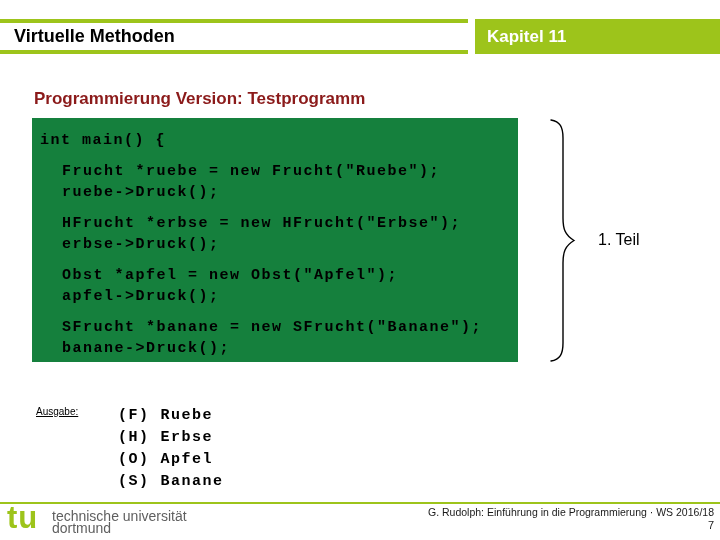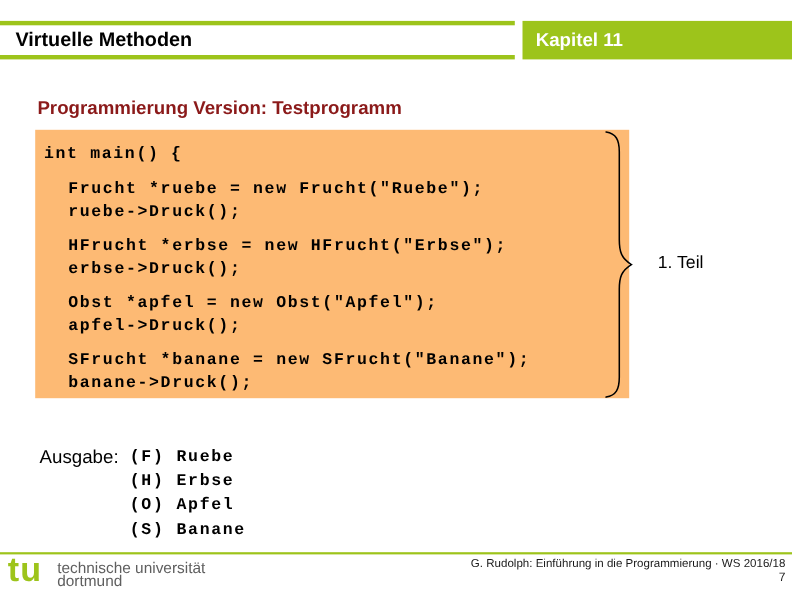--- a/index.html
+++ b/index.html
@@ -31,43 +31,43 @@
     box-sizing: border-box; padding-left: 12px;
   }
   .hdr-box-label { font-size: 17px; font-weight: bold; color: #ffffff; }
   
   .subtitle {
     position: absolute; left: 34px; top: 89px;
     font-size: 17px; font-weight: bold; color: #8b1a1a;
   }
   
   .code-box {
-    position: absolute; left: 32px; top: 118px; width: 540px; height: 244px;
-    background: #fdba74;
+    position: absolute; left: 32px; top: 118px; width: 486px; height: 244px;
+    background: #15803d;
     box-sizing: border-box; padding: 12px 0 0 8px;
   }
   .code-line {
     font-family: "Liberation Mono", "DejaVu Sans Mono", monospace;
     font-weight: bold; font-size: 15px; letter-spacing: 1.5px;
     line-height: 21px; color: #000000; white-space: pre;
   }
   .code-line.indent { padding-left: 22px; }
   .code-line.gap { margin-top: 10px; }
   
   .brace {
     position: absolute; left: 548px; top: 118px; width: 30px; height: 245px;
   }
   .part-label {
     position: absolute; left: 598px; top: 231px;
     font-size: 16px; color: #000000;
   }
   
   .output-label {
     position: absolute; left: 36px; top: 406px;
-    font-size: 17px; color: #000000;
+    font-size: 10px; color: #000000; text-decoration: underline;
   }
   .output-lines {
     position: absolute; left: 118px; top: 405px;
   }
   .output-line {
     font-family: "Liberation Mono", "DejaVu Sans Mono", monospace;
     font-weight: bold; font-size: 15px; letter-spacing: 1.5px;
     line-height: 22px; color: #000000; white-space: pre;
     display: flex;
   }

